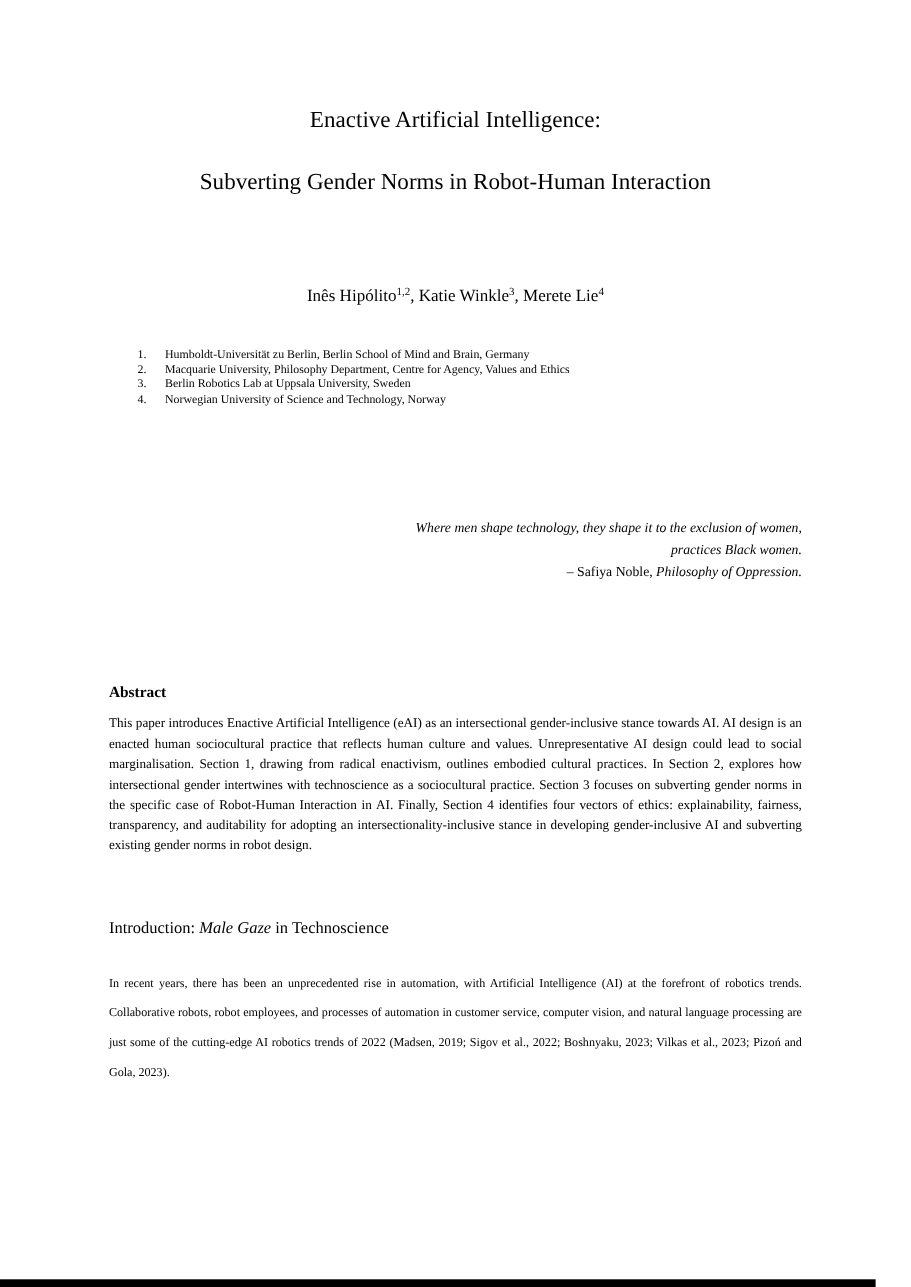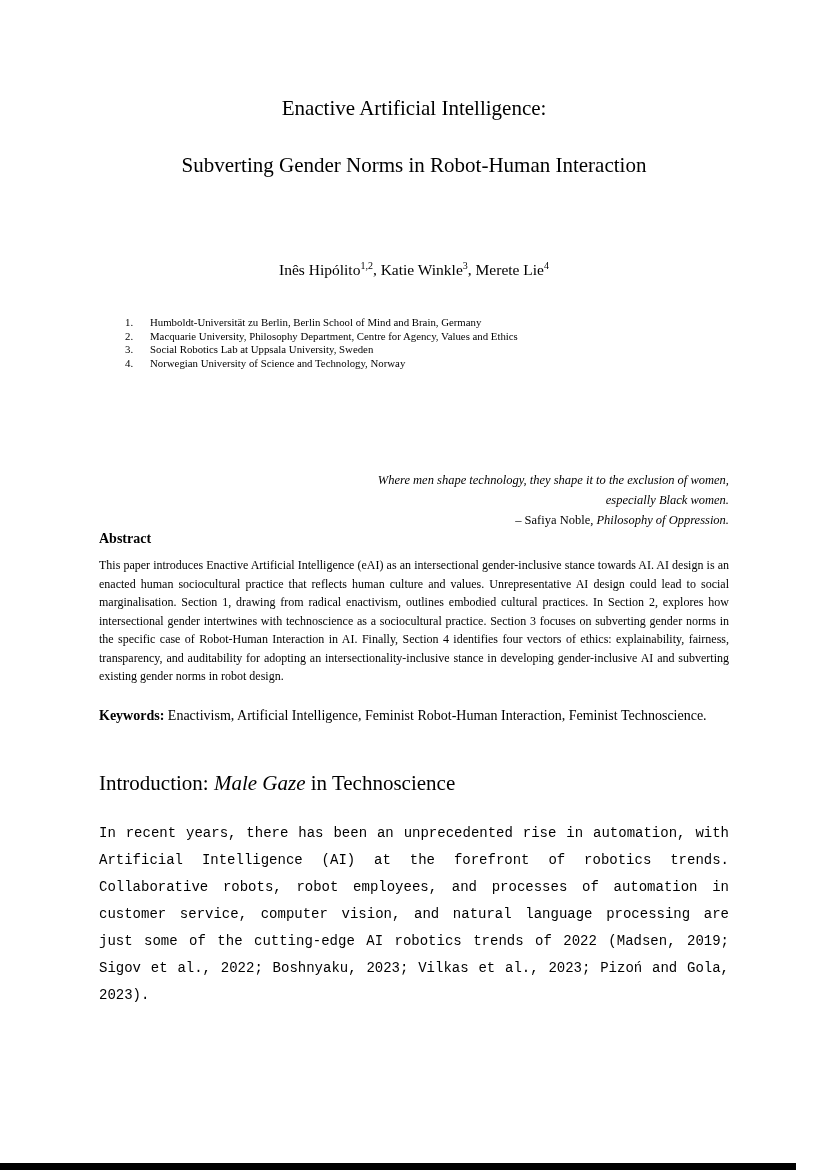--- a/index.html
+++ b/index.html
@@ -60,53 +60,53 @@
     margin-top: 100px;
     text-align: right;
     font-style: italic;
     font-size: 12.5px;
     line-height: 20px;
   }
   .epigraph .attr-prefix {
     font-style: normal;
   }
   .abstract-heading {
+    margin-top: 92px;
     font-weight: bold;
     font-size: 14px;
     line-height: 18px;
   }
   .abstract-body {
     margin-top: 8px;
     text-align: justify;
     font-size: 12px;
     line-height: 18.5px;
   }
   .keywords {
     margin-top: 16px;
     text-align: justify;
     font-size: 14px;
     line-height: 28px;
   }
   .keywords .kw-label {
     font-weight: bold;
   }
   .intro-heading {
-    margin-top: 42px;
-    font-size: 21px;
+    margin-top: 55px;
+    font-size: 15px;
     line-height: 22px;
   }
   .intro-heading .heading-italic {
     font-style: italic;
   }
   .intro-para {
     margin-top: 26px;
     text-align: justify;
-    font-size: 14px;
+    font-size: 11px;
     line-height: 27px;
-    font-family: Liberation Mono, monospace;
   }
   .bottom-bar {
     position: absolute;
     left: 0;
     bottom: 0;
     width: 796px;
     height: 7px;
     background: #000000;
   }
 </style>
@@ -126,39 +126,38 @@
     <div class="affil-row">
       <span class="affil-num">1.</span>
       <span class="affil-text">Humboldt-Universität zu Berlin, Berlin School of Mind and Brain, Germany</span>
     </div>
     <div class="affil-row">
       <span class="affil-num">2.</span>
       <span class="affil-text">Macquarie University, Philosophy Department, Centre for Agency, Values and Ethics</span>
     </div>
     <div class="affil-row">
       <span class="affil-num">3.</span>
-      <span class="affil-text">Social Robotics Lab at Uppsala University, Sweden</span>
+      <span class="affil-text">Berlin Robotics Lab at Uppsala University, Sweden</span>
     </div>
     <div class="affil-row">
       <span class="affil-num">4.</span>
       <span class="affil-text">Norwegian University of Science and Technology, Norway</span>
     </div>
   </div>
 
   <div class="epigraph">
     <div>Where men shape technology, they shape it to the exclusion of women,</div>
-    <div>especially Black women.</div>
+    <div>practices Black women.</div>
     <div><span class="attr-prefix">– Safiya Noble, </span><span>Philosophy of Oppression.</span></div>
   </div>
 
   <div class="abstract-heading">Abstract</div>
 
   <div class="abstract-body">This paper introduces Enactive Artificial Intelligence (eAI) as an intersectional gender-inclusive stance towards AI. AI design is an enacted human sociocultural practice that reflects human culture and values. Unrepresentative AI design could lead to social marginalisation. Section 1, drawing from radical enactivism, outlines embodied cultural practices. In Section 2, explores how  intersectional gender intertwines with technoscience as a sociocultural practice. Section 3 focuses on subverting gender norms in the specific case of Robot-Human Interaction in AI. Finally, Section 4 identifies four vectors of ethics: explainability, fairness, transparency, and auditability for adopting an intersectionality-inclusive stance in developing gender-inclusive AI and subverting existing gender norms in robot design.</div>
 
-  <div class="keywords"><span class="kw-label">Keywords:</span><span> Enactivism, Artificial Intelligence, Feminist Robot-Human Interaction, Feminist Technoscience.</span></div>
 
   <div class="intro-heading"><span>Introduction: </span><span class="heading-italic">Male Gaze</span><span> in Technoscience</span></div>
 
   <div class="intro-para">In recent years, there has been an unprecedented rise in automation, with Artificial Intelligence (AI) at the forefront of robotics trends. Collaborative robots, robot employees, and processes of automation in customer service, computer vision, and natural language processing are just some of the cutting-edge AI robotics trends of 2022 (Madsen, 2019; Sigov et al., 2022; Boshnyaku, 2023; Vilkas et al., 2023; Pizoń and Gola, 2023).</div>
 
 </div>
 
 <div class="bottom-bar"></div>
 
 </body></html>

